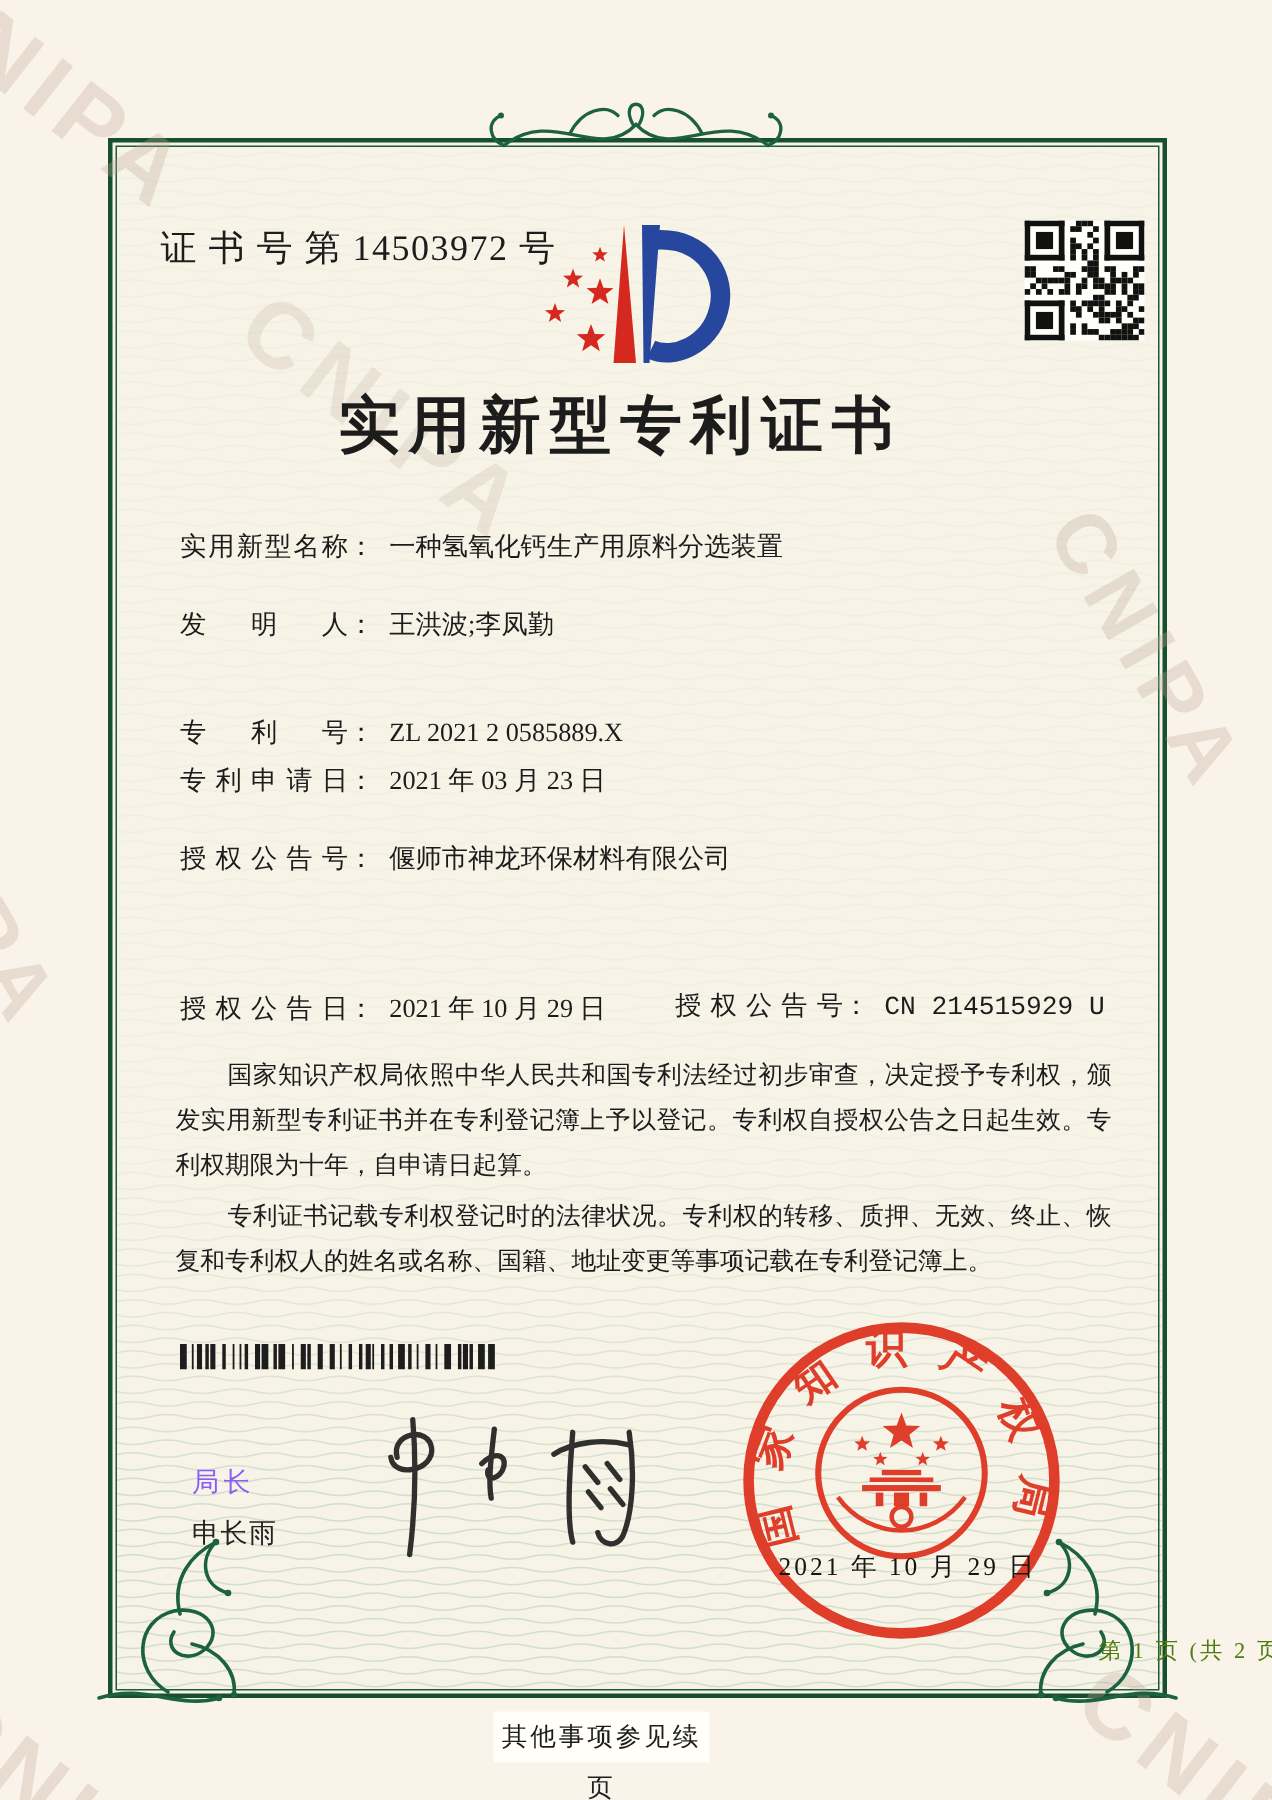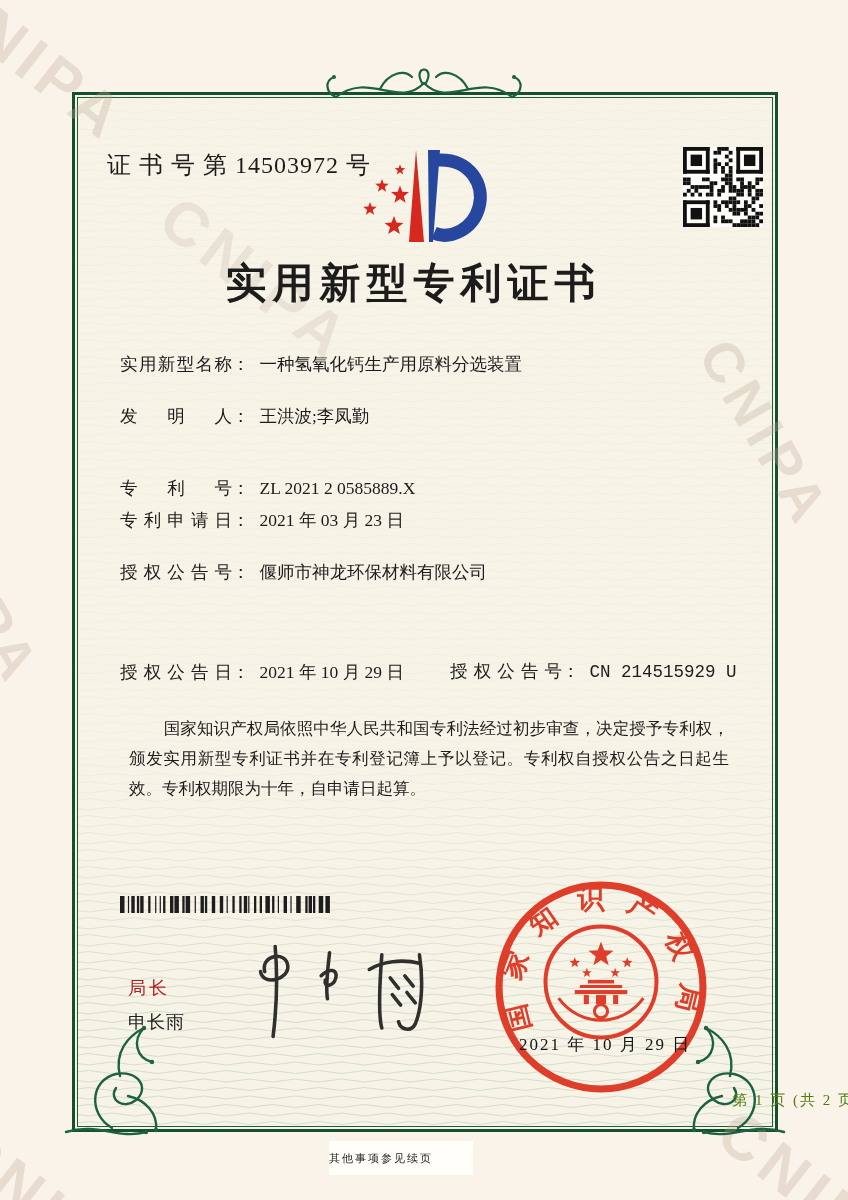--- a/index.html
+++ b/index.html
@@ -28,33 +28,33 @@
   .qr{position:absolute;left:683px;top:147px;width:80px;height:80px;z-index:4;background:#fffef9;}
   .title{position:absolute;left:0;top:256px;width:827px;z-index:4;text-align:center;
          font-size:41px;font-weight:bold;letter-spacing:6px;}
   .row{position:absolute;left:120px;width:620px;z-index:4;font-size:17.5px;line-height:24px;}
   .r1{top:352px}.r2{top:404px}.r3{top:476px}.r4{top:508px}.r5{top:560px}.r6{top:612px}.r7{top:660px}
   .lbl{display:inline-block;width:112px;text-align:justify;text-align-last:justify;vertical-align:top;}
   .val{margin-left:10px;}
   .grp2{position:absolute;left:330px;top:0;white-space:nowrap;font-family:Liberation Mono, monospace;}
   .paras{position:absolute;left:113px;top:698px;width:632px;z-index:4;
          font-size:16.5px;line-height:30px;text-align:justify;}
-  .paras p{margin:16px;text-indent:2.1em;}
+  .paras p{margin:4px;text-indent:2.1em;}
   .barcode{position:absolute;left:120px;top:896px;width:216px;height:17px;z-index:4;}
   .sig-title{position:absolute;left:128px;top:976px;z-index:5;font-family:"Liberation Sans",sans-serif;
-             font-size:18px;letter-spacing:3px;color:#b91c1c;}
+             font-size:18px;letter-spacing:3px;color:#8b5cf6;}
   .sig-name{position:absolute;left:128px;top:1010px;z-index:5;font-family:"Liberation Sans",sans-serif;
             font-size:18px;letter-spacing:1px;color:#222;text-align:right;}
   .sig{position:absolute;left:225px;top:940px;width:230px;height:105px;z-index:5;}
   .seal{position:absolute;left:492px;top:878px;width:218px;height:218px;z-index:6;opacity:.92;}
   .seal-date{position:absolute;left:519px;top:1033px;z-index:8;font-size:17px;letter-spacing:2px;color:#141414;}
   .page-num{position:absolute;left:72px;top:1091px;width:790px;z-index:4;text-align:right;
             font-size:15px;letter-spacing:2px;color:#4d7c0f;}
   .cont-note{position:absolute;left:329px;top:1141px;width:144px;height:34px;z-index:4;
-             background:#fffef8;line-height:34px;font-size:11px;letter-spacing:2px;}
+             background:#fffef8;text-align:center;line-height:34px;font-size:17px;letter-spacing:2px;}
 </style>
 </head>
 <body>
 
 <div class="page">
 
   <span class="wm w1">CNIPA</span>
   <span class="wm w2">CNIPA</span>
   <span class="wm w3">CNIPA</span>
   <span class="wm w4">CNIPA</span>
@@ -392,20 +392,21 @@
   </div>
   <div class="row r7">
     <span class="lbl">授权公告日</span><span>：</span><span class="val">2021 年 10 月 29 日</span>
     <span class="grp2">
       <span class="lbl">授权公告号</span><span>：</span><span class="val">CN 214515929 U</span>
     </span>
   </div>
 
   <div class="paras">
     <p>国家知识产权局依照中华人民共和国专利法经过初步审查，决定授予专利权，颁发实用新型专利证书并在专利登记簿上予以登记。专利权自授权公告之日起生效。专利权期限为十年，自申请日起算。</p>
+    <p>专利证书记载专利权登记时的法律状况。专利权的转移、质押、无效、终止、恢复和专利权人的姓名或名称、国籍、地址变更等事项记载在专利登记簿上。</p>
   </div>
 
   <svg id="barcode-svg" class="barcode" viewBox="0 0 216 17" preserveAspectRatio="none">
       <rect x="0.0" y="0" width="4.5" height="17" fill="#1d1d1d"></rect>
       <rect x="7.9" y="0" width="1.2" height="17" fill="#1d1d1d"></rect>
       <rect x="11.3" y="0" width="3.4" height="17" fill="#1d1d1d"></rect>
       <rect x="16.9" y="0" width="2.3" height="17" fill="#1d1d1d"></rect>
       <rect x="20.2" y="0" width="3.4" height="17" fill="#1d1d1d"></rect>
       <rect x="28.2" y="0" width="2.3" height="17" fill="#1d1d1d"></rect>
       <rect x="35.1" y="0" width="1.2" height="17" fill="#1d1d1d"></rect>

